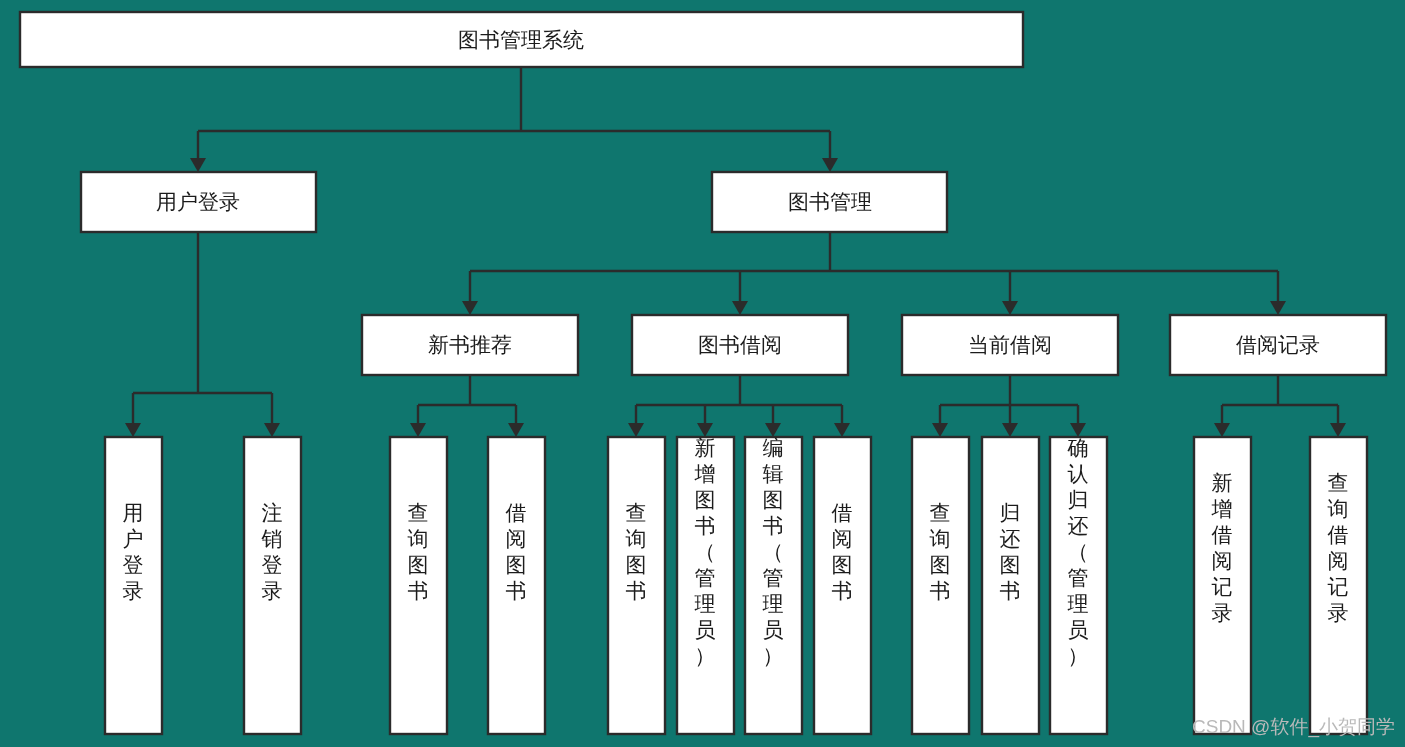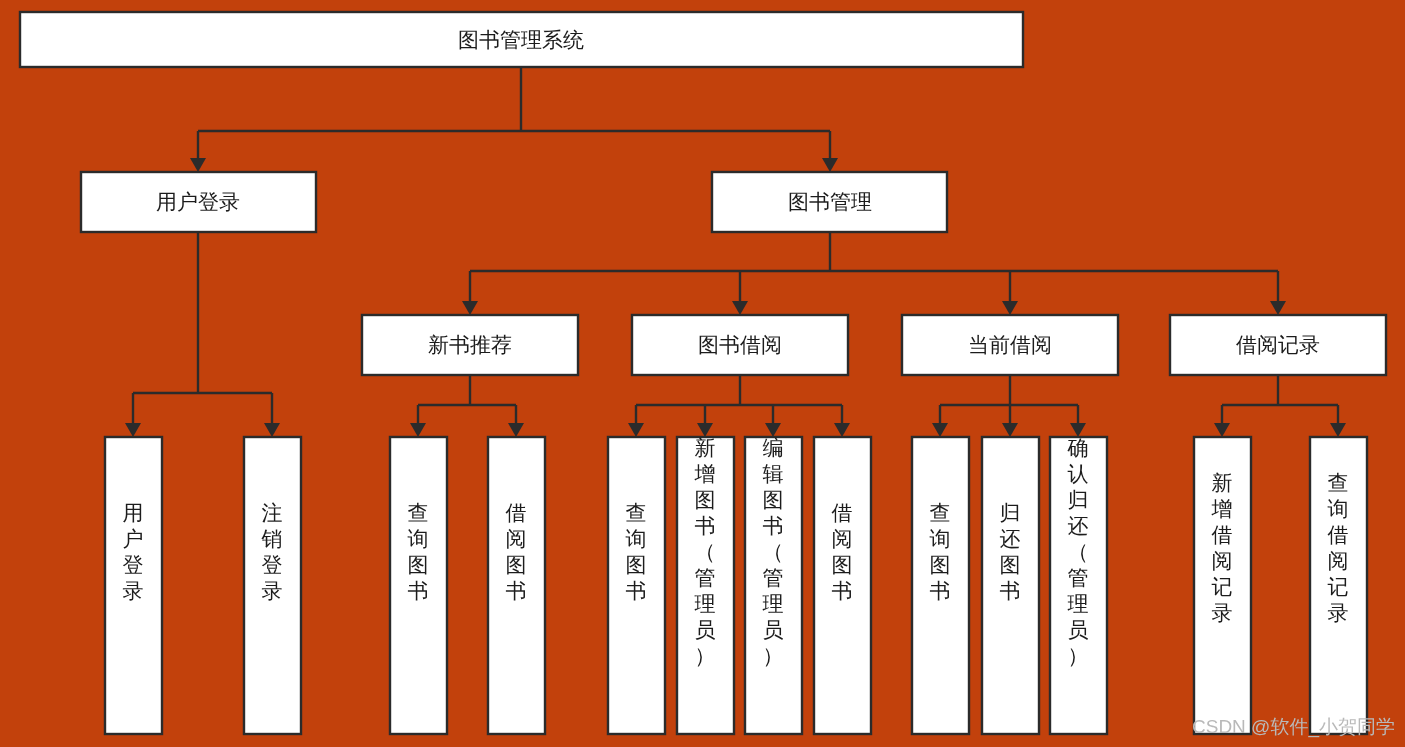--- a/index.html
+++ b/index.html
@@ -8,21 +8,21 @@
     padding: 0;
     background: #ffffff;
   }
   body {
     font-family: "Liberation Sans", "DejaVu Sans", sans-serif;
   }
   #diagram-root {
     position: relative;
     width: 1405px;
     height: 747px;
-    background: #c2410c;
+    background: #0f766e;
     overflow: hidden;
   }
   svg#flowchart {
     position: absolute;
     left: 0;
     top: 0;
     width: 1405px;
     height: 747px;
     display: block;
   }

